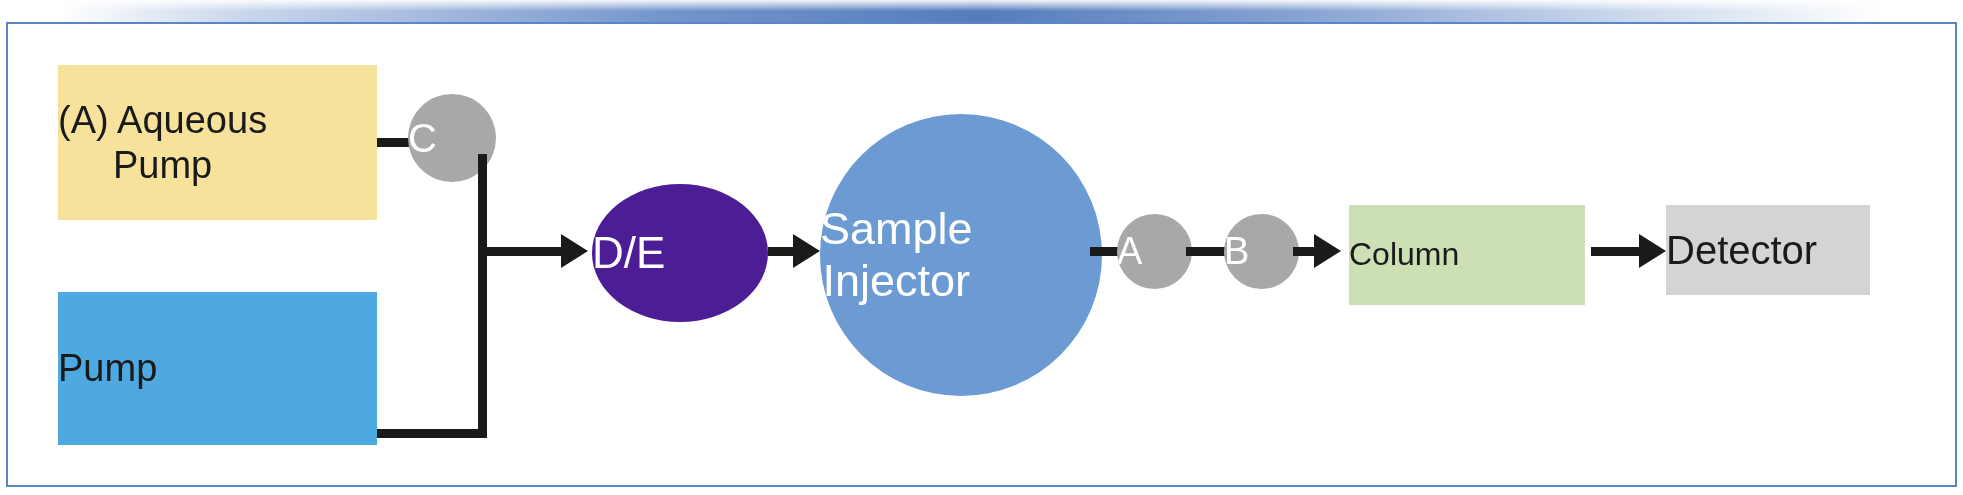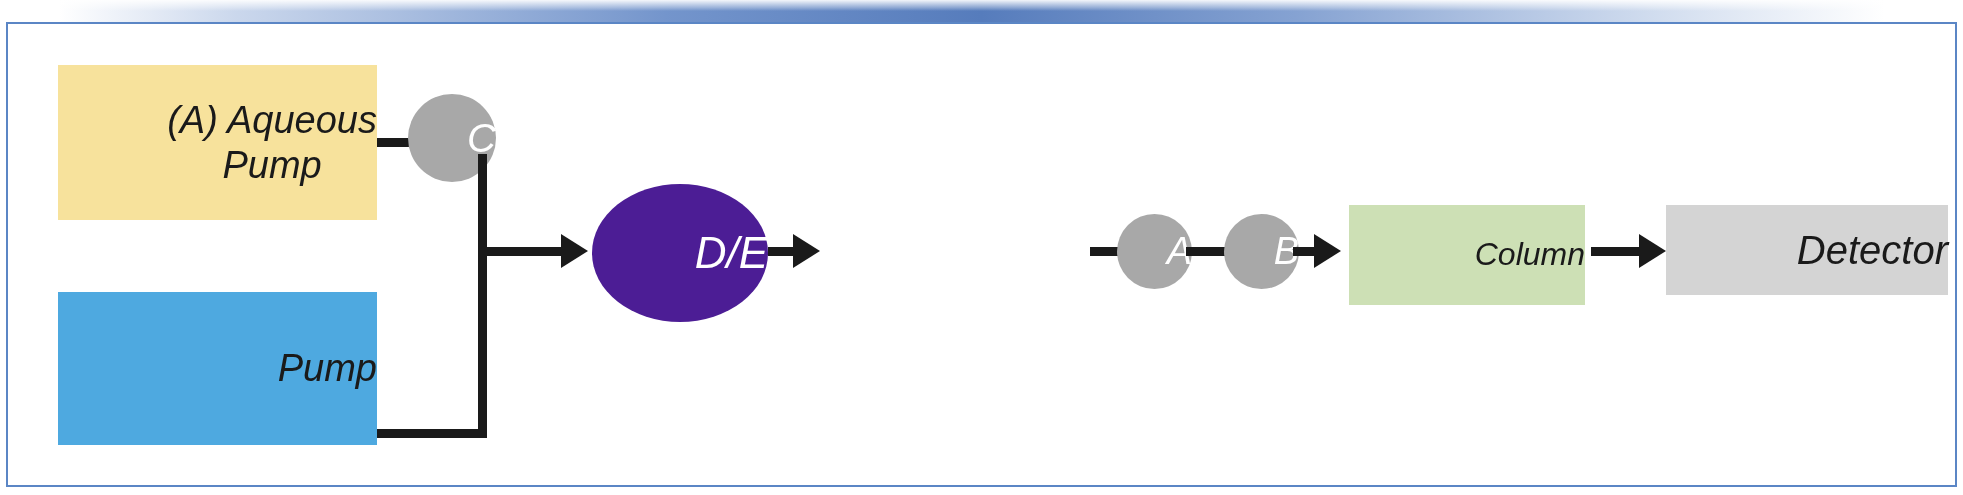--- a/index.html
+++ b/index.html
@@ -56,25 +56,24 @@
     height: 465px;
     border: 2px solid #5b86c5;
     box-sizing: border-box;
     background: #ffffff;
   }
   
   .node {
     position: absolute;
     display: flex;
     align-items: center;
-    justify-content: flex-end;
+    justify-content: flex-start;
     text-align: center;
     line-height: 1.16;
     color: #1a1a1a;
-    font-style: italic;
   }
   .rect-node { }
   .circle-node { border-radius: 50%; }
   .ellipse-node { border-radius: 50%; }
 
   .label-white { color: #ffffff; }
 
   
   .hline {
     position: absolute;
@@ -132,20 +131,26 @@
     <div class="hline" style="left:470px; top:223px; width:86px;"></div>
     <div class="arrowhead" style="left:553px; top:210px;"></div>
 
     <div class="node ellipse-node label-white" style="left:584px; top:160px; width:176px; height:138px; background:#4c1d95; font-size:44px;">
       <span>D/E</span>
     </div>
 
     <div class="hline" style="left:760px; top:223px; width:30px;"></div>
     <div class="arrowhead" style="left:785px; top:210px;"></div>
 
+    <div class="node circle-node label-white" style="left:812px; top:90px; width:282px; height:282px; background:#6b9bd2; font-size:45px;">
+      <div>
+        <div>Sample</div>
+        <div>Injector</div>
+      </div>
+    </div>
 
     <div class="hline" style="left:1082px; top:223px; width:38px;"></div>
 
     <div class="node circle-node label-white" style="left:1109px; top:190px; width:75px; height:75px; background:#a8a8a8; font-size:38px;">
       <span>A</span>
     </div>
 
     <div class="hline" style="left:1178px; top:223px; width:42px;"></div>
 
     <div class="node circle-node label-white" style="left:1216px; top:190px; width:75px; height:75px; background:#a8a8a8; font-size:38px;">
@@ -155,18 +160,18 @@
     <div class="hline" style="left:1285px; top:223px; width:26px;"></div>
     <div class="arrowhead" style="left:1306px; top:210px;"></div>
 
     <div class="node rect-node" style="left:1341px; top:181px; width:236px; height:100px; background:#cde0b5; font-size:32px;">
       <span>Column</span>
     </div>
 
     <div class="hline" style="left:1583px; top:223px; width:52px;"></div>
     <div class="arrowhead" style="left:1631px; top:210px;"></div>
 
-    <div class="node rect-node" style="left:1658px; top:181px; width:282px; height:90px; background:#d4d4d4; font-size:40px;">
+    <div class="node rect-node" style="left:1658px; top:181px; width:204px; height:90px; background:#d4d4d4; font-size:40px;">
       <span>Detector</span>
     </div>
 
   </div>
 </div>
 
 </body></html>

